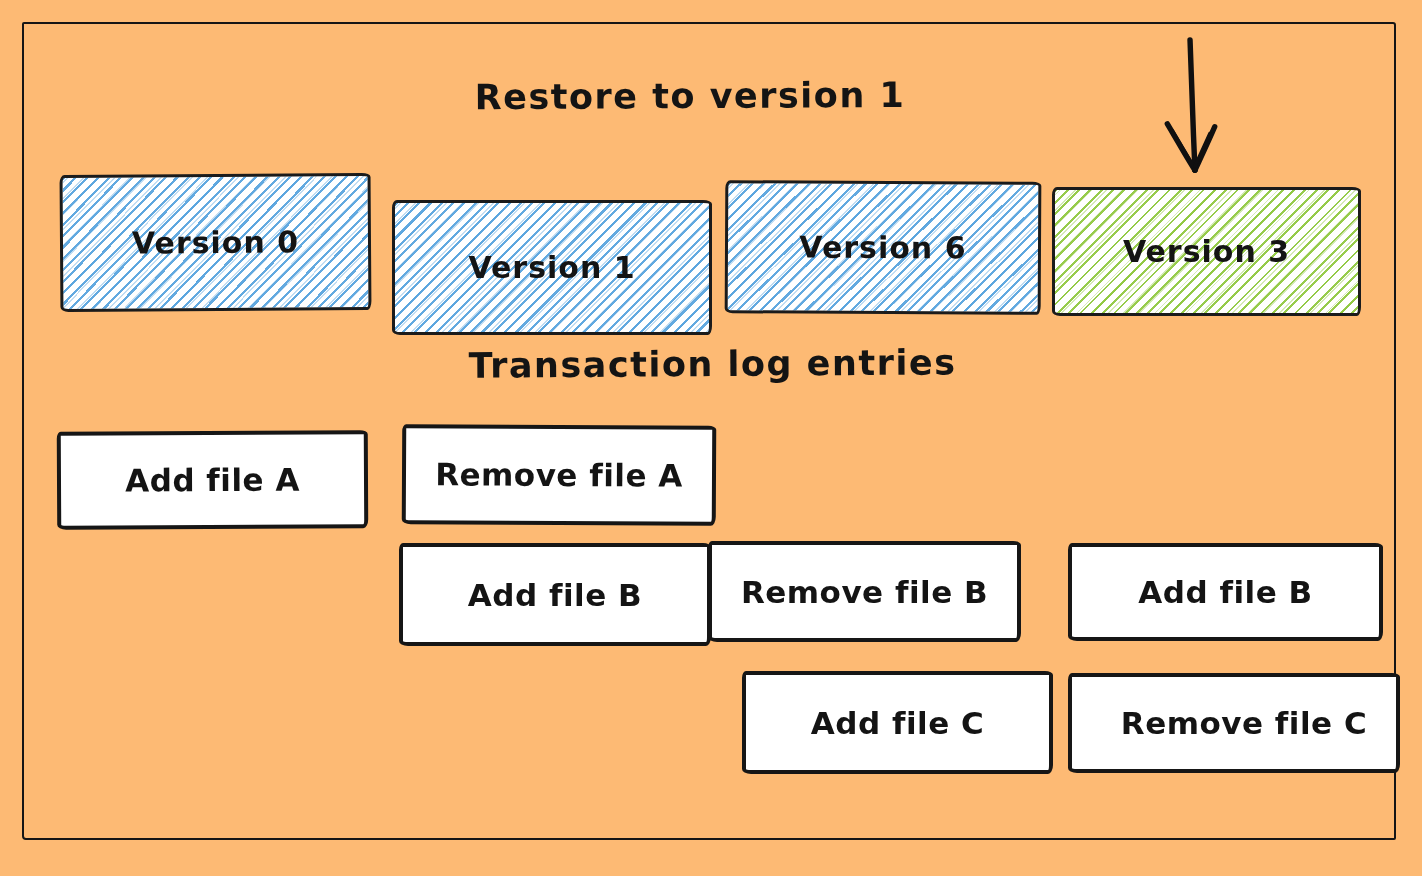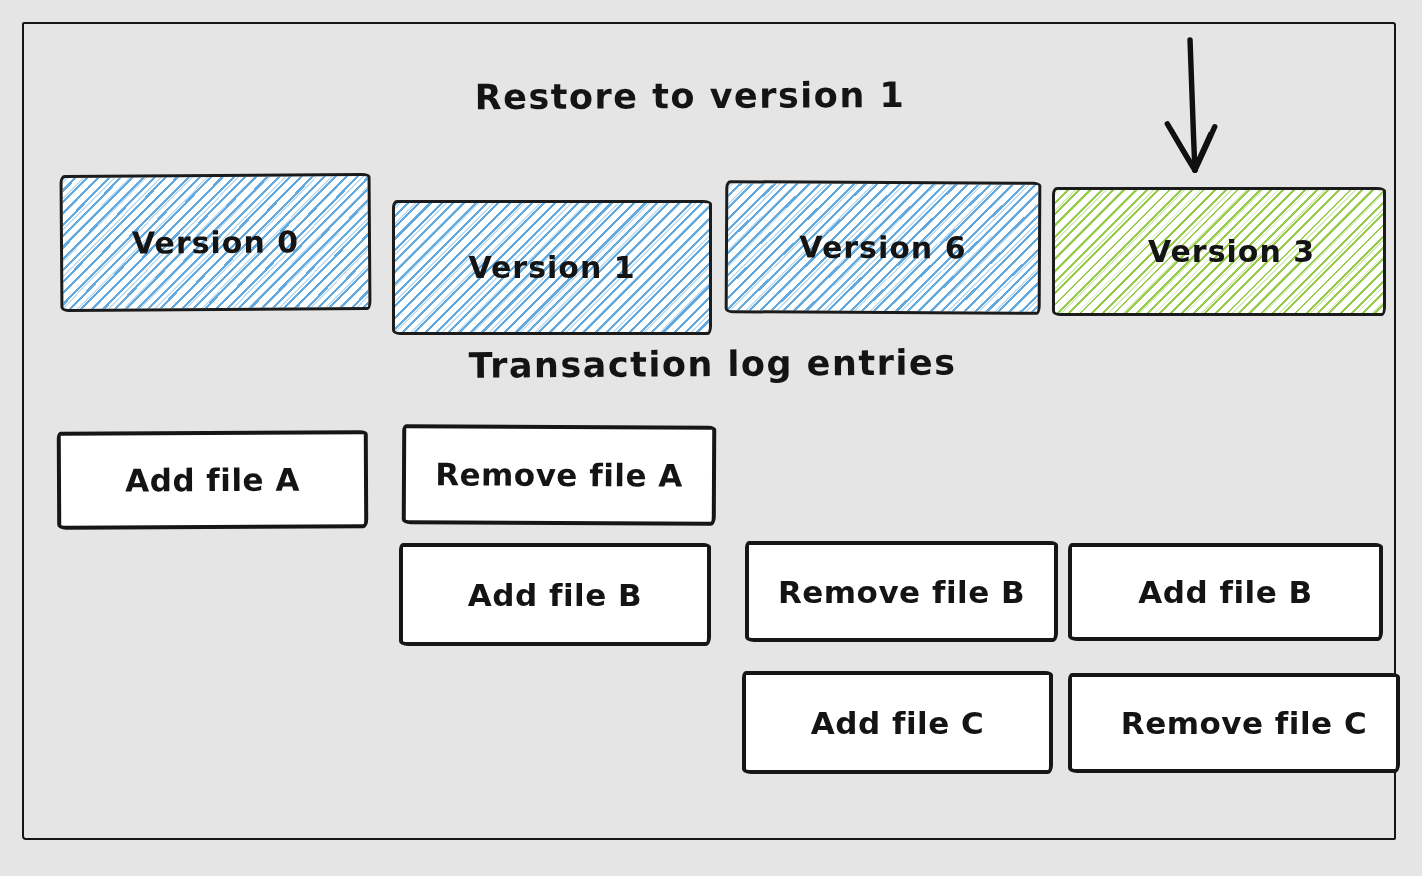--- a/index.html
+++ b/index.html
@@ -5,21 +5,21 @@
   html, body {
     margin: 0;
     padding: 0;
     background: #ffffff;
     font-family: "DejaVu Sans", sans-serif;
   }
   .canvas {
     position: relative;
     width: 1422px;
     height: 876px;
-    background: #e5e5e5;
+    background: #fdba74;
     overflow: hidden;
   }
   .frame {
     position: absolute;
     left: 22px; top: 22px;
     width: 1370px; height: 814px;
     border: 2.5px solid #151515;
     border-radius: 2px 3px 2px 4px;
   }
   .heading {
@@ -63,26 +63,26 @@
       repeating-linear-gradient(135deg, transparent 0px, transparent 3px, rgba(77,158,220,0.35) 3px, rgba(77,158,220,0.35) 4.4px, transparent 4.4px, transparent 11px);
   }
   .green-hachure {
     background-image:
       repeating-linear-gradient(135deg, rgba(133,195,45,0.85) 0px, rgba(133,195,45,0.85) 2px, transparent 2px, transparent 8px),
       repeating-linear-gradient(135deg, transparent 0px, transparent 3px, rgba(133,195,45,0.35) 3px, rgba(133,195,45,0.35) 4.2px, transparent 4.2px, transparent 11px);
   }
   .v0 { left: 60px;   top: 174px; width: 305px; height: 131px; transform: rotate(-0.4deg); }
   .v1 { left: 392px;  top: 188px; width: 314px; height: 129px; margin-top: 12px; }
   .v2 { left: 725px;  top: 181px; width: 310px; height: 127px; transform: rotate(0.3deg); }
-  .v3 { left: 1052px; top: 187px; width: 303px; height: 123px; padding-left: 25px; }
+  .v3 { left: 1052px; top: 187px; width: 303px; height: 123px; }
 
   .log-a1 { left: 57px;   top: 431px; width: 303px; height: 90px; transform: rotate(-0.3deg); }
   .log-a2 { left: 402px;  top: 425px; width: 306px; height: 92px; transform: rotate(0.3deg); }
   .log-b1 { left: 399px;  top: 543px; width: 304px; height: 95px; }
-  .log-b2 { left: 745px;  top: 541px; width: 305px; height: 93px; text-align: right; }
+  .log-b2 { left: 708px;  top: 541px; width: 305px; height: 93px; text-align: right; }
   .log-b3 { left: 1068px; top: 543px; width: 307px; height: 90px; }
   .log-c1 { left: 742px;  top: 671px; width: 303px; height: 95px; text-align: center; }
   .log-c2 { left: 1068px; top: 673px; width: 304px; height: 92px; padding-left: 20px; }
 
   .arrow {
     position: absolute;
     left: 1152px; top: 34px;
     width: 80px; height: 148px;
   }
   .vlabel, .llabel { pointer-events: none; }

